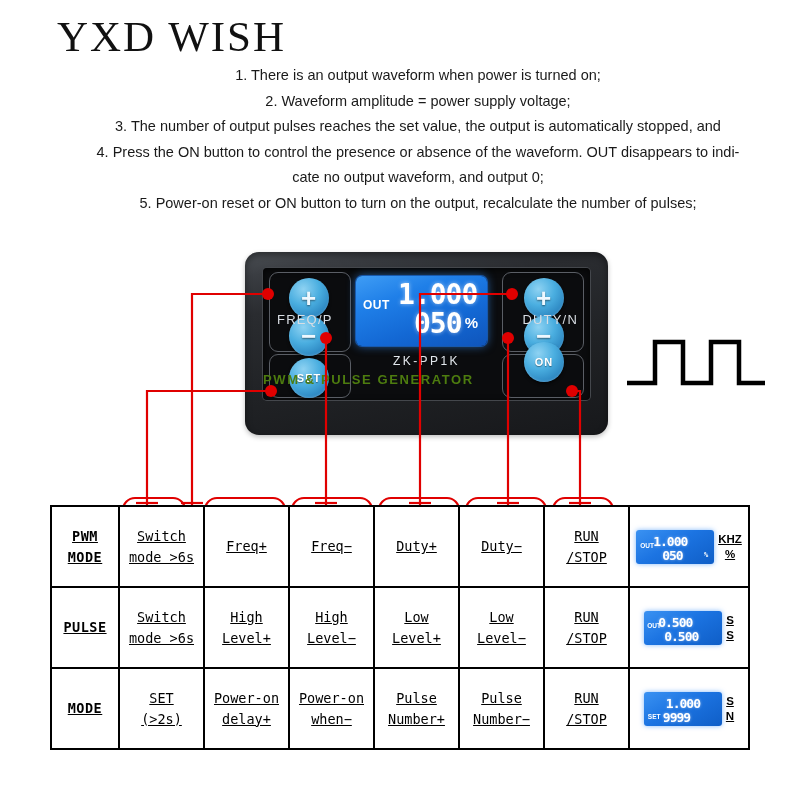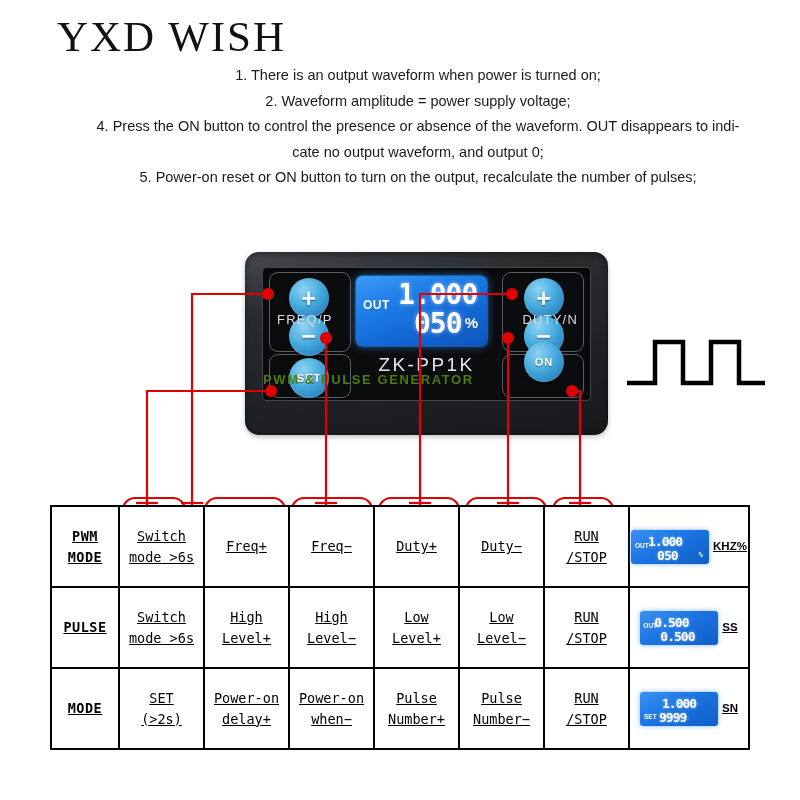--- a/index.html
+++ b/index.html
@@ -77,21 +77,21 @@
 
   .lbl{
     position:absolute;color:#d8dde3;font-size:13px;letter-spacing:1.2px;
     font-family:"Liberation Sans", sans-serif;
   }
   .lbl-freq{left:14px;top:44px;}
   .lbl-duty{right:12px;top:44px;}
 
   .model{
     position:absolute;left:0;right:0;top:86px;text-align:center;
-    color:#e2e7ec;font-size:19px;letter-spacing:2.4px;
+    color:#e2e7ec;font-size:12px;letter-spacing:2.4px;
     font-family:"Liberation Sans", sans-serif;
   }
   .model2{
     position:absolute;left:0;right:0;top:104px;text-align:left;
     color:#4d7c0f;font-size:13px;letter-spacing:1.6px;
     font-family:"Liberation Sans", sans-serif;
     font-weight:bold;
   }
 
   
@@ -154,36 +154,37 @@
     position:absolute;color:#fff;font-size:6.5px;font-weight:bold;
     font-family:"Liberation Sans", sans-serif;letter-spacing:0;
   }
   .mini-seg{
     position:absolute;color:#fff;font-family:"DejaVu Sans Mono", monospace;
     font-weight:bold;font-size:13px;letter-spacing:-1px;
     text-shadow:0 0 3px rgba(255,255,255,.5);
   }
   .mini-pct{position:absolute;color:#fff;font-size:7px;font-weight:bold;}
   .miniunits{
-    display:flex;justify-content:center;
+    display:flex;flex-direction:column;justify-content:center;
     font-family:"Liberation Sans", sans-serif;font-weight:bold;
     font-size:11.5px;line-height:15px;color:#000;
   }
   .miniunits span{display:block;text-align:center;}
 </style>
 </head>
 <body>
 
 <div class="root">
 
   <div class="brand">YXD WISH</div>
 
   <div class="instructions">
     <p class="line">1. There is an output waveform when power is turned on;</p>
     <p class="line">2. Waveform amplitude = power supply voltage;</p>
+    <p class="line">3. The number of output pulses reaches the set value, the output is automatically stopped, and</p>
     <p class="line">4. Press the ON button to control the presence or absence of the waveform. OUT disappears to indi-</p>
     <p class="line">cate no output waveform, and output 0;</p>
     <p class="line">5. Power-on reset or ON button to turn on the output, recalculate the number of pulses;</p>
   </div>
 
   <div class="device">
     <div class="device-face">
 
       <div class="panel-box pb-l-top"></div>
       <div class="panel-box pb-l-bot"></div>

